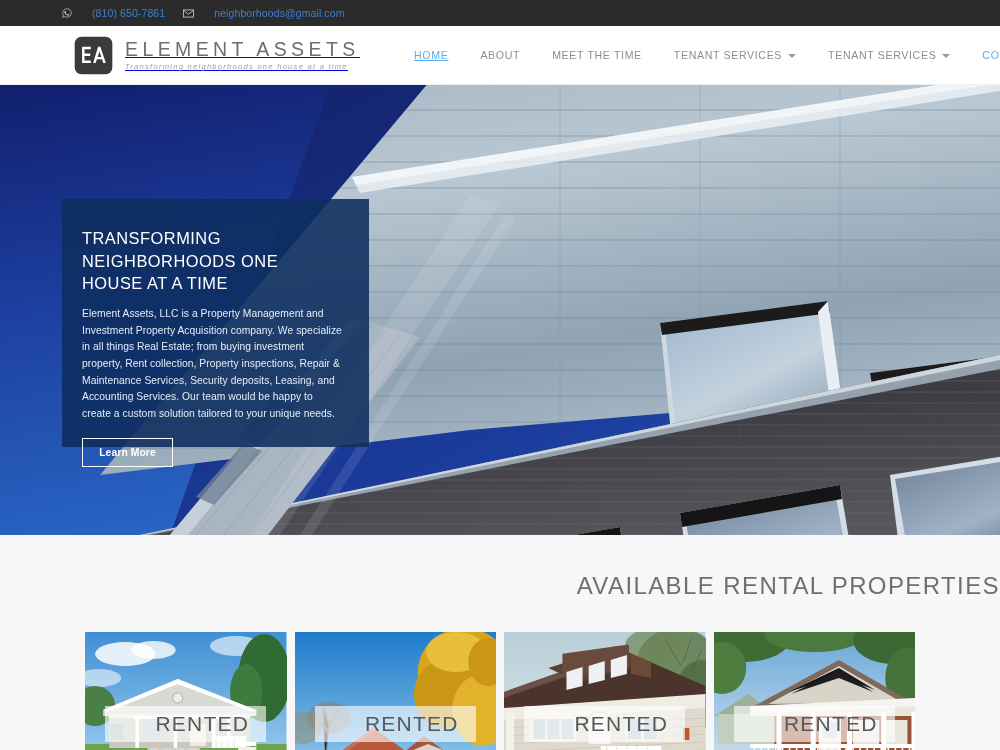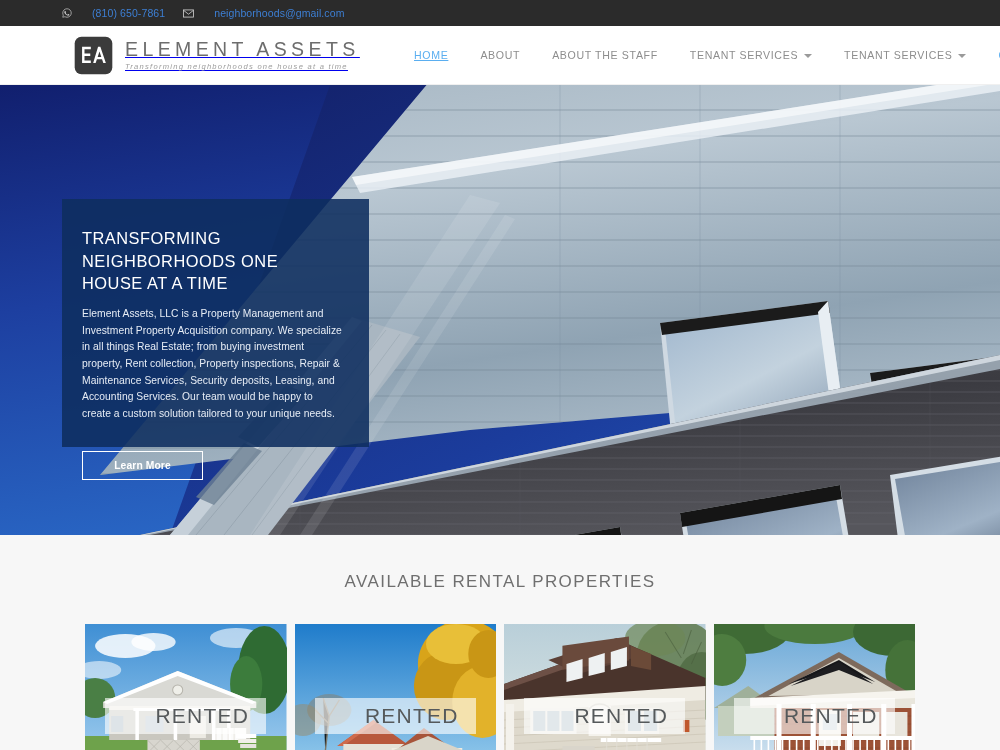--- a/index.html
+++ b/index.html
@@ -119,44 +119,44 @@
     font-weight: 400;
   }
   .hero-body {
     color: #e6ecf5;
     font-size: 10.3px;
     line-height: 1.62;
     margin-top: 11px;
     letter-spacing: .05px;
   }
   .btn-learn {
-    margin-top: 28px;
+    margin-top: 15px;
     display: inline-flex;
     align-items: center;
     justify-content: center;
-    width: 121px;
+    width: 91px;
     height: 29px;
     border: 1.6px solid #ffffff;
     color: #fff;
     font-size: 10.3px;
     font-weight: 700;
     letter-spacing: .1px;
     background: transparent;
     cursor: pointer;
   }
 
   
   .props {
     background: #f7f7f7;
     height: 215px;
     padding-top: 37px;
   }
   .props-title {
-    text-align: center;
-    font-size: 17px;
+    text-align: right;
+    font-size: 24px;
     letter-spacing: 1.4px;
     color: #6f6f6f;
     font-weight: 400;
   }
   .props-grid {
     display: flex;
     gap: 8px;
     padding: 0 85px;
     margin-top: 32px;
   }
@@ -227,21 +227,21 @@
   </a>
 
   <nav class="nav">
     <a class="nav-item active" href="#">
       <span>HOME</span>
     </a>
     <a class="nav-item" href="#">
       <span>ABOUT</span>
     </a>
     <a class="nav-item" href="#">
-      <span>ABOUT THE STAFF</span>
+      <span>MEET THE TIME</span>
     </a>
     <a class="nav-item" href="#">
       <span>TENANT SERVICES</span>
       <i class="caret"></i>
     </a>
     <a class="nav-item" href="#">
       <span>TENANT SERVICES</span>
       <i class="caret"></i>
     </a>
     <a class="nav-item accent" href="#">

